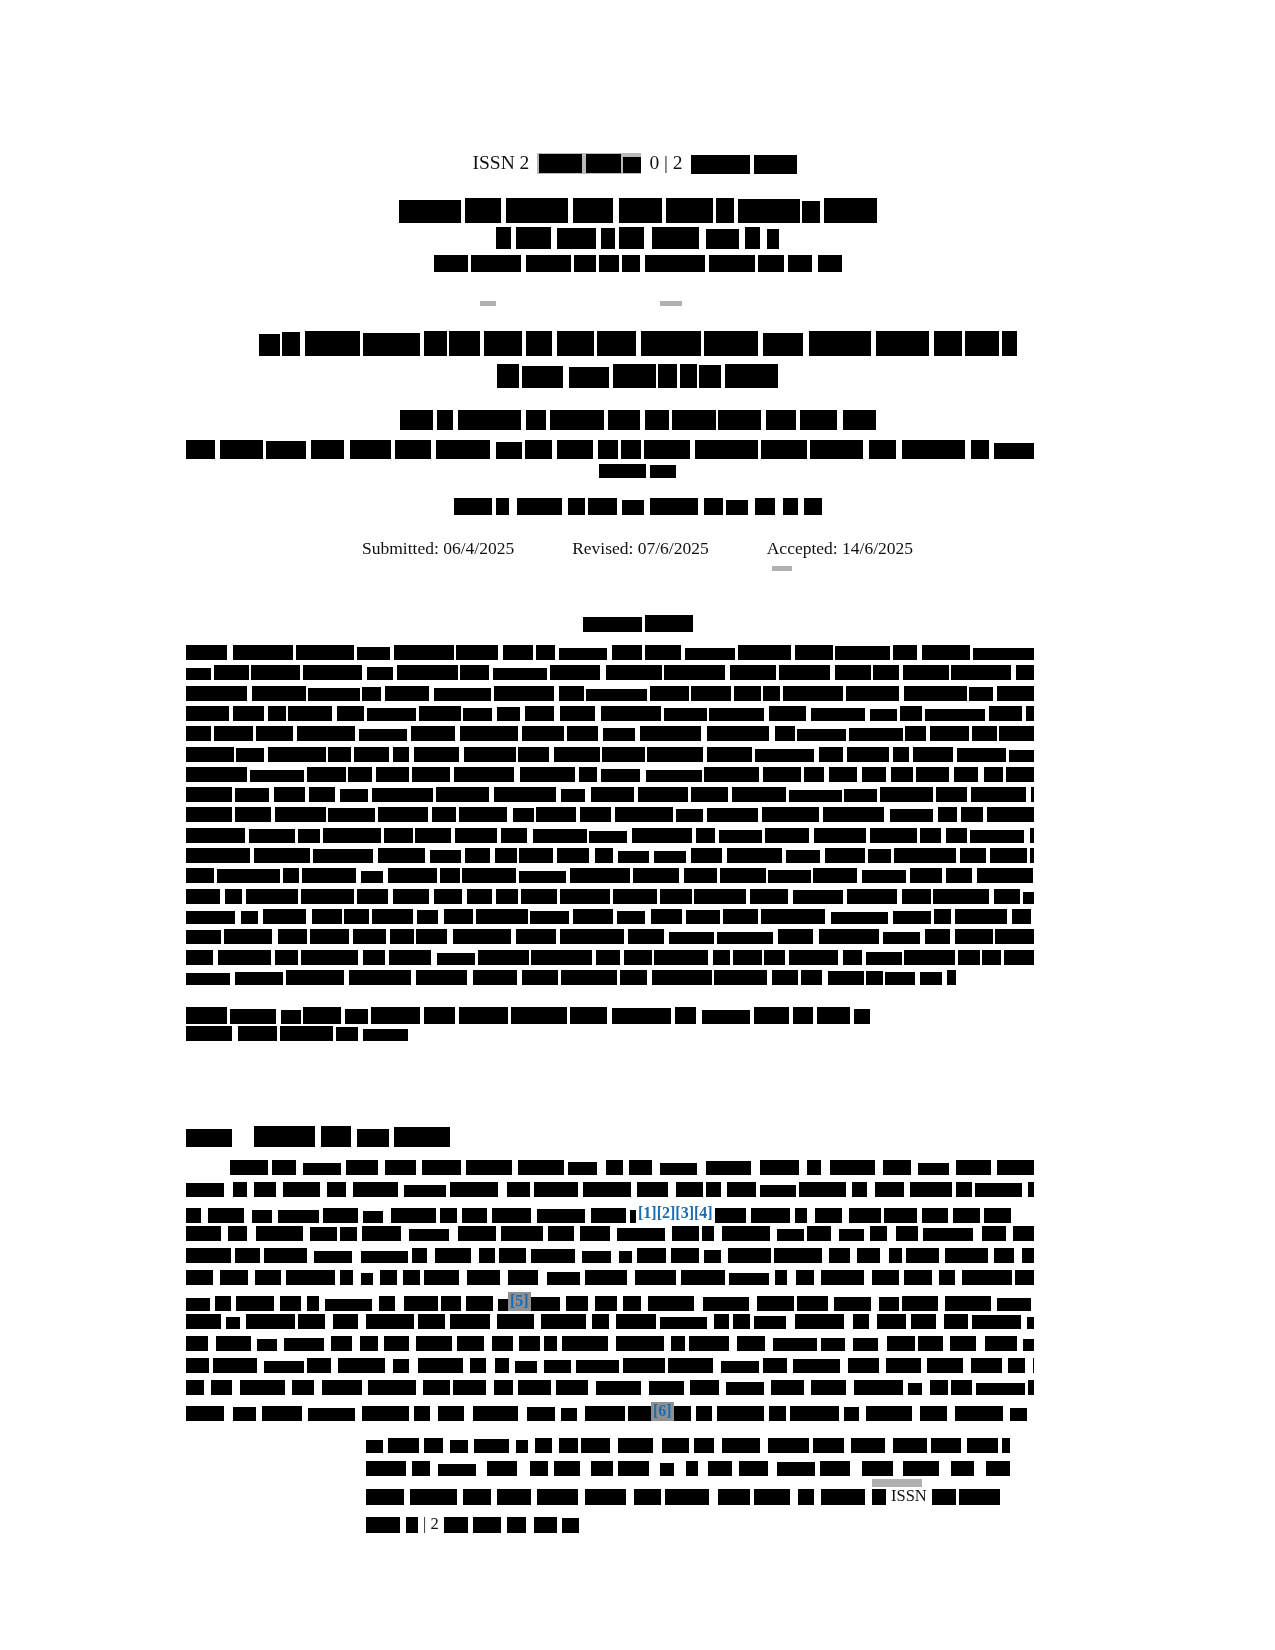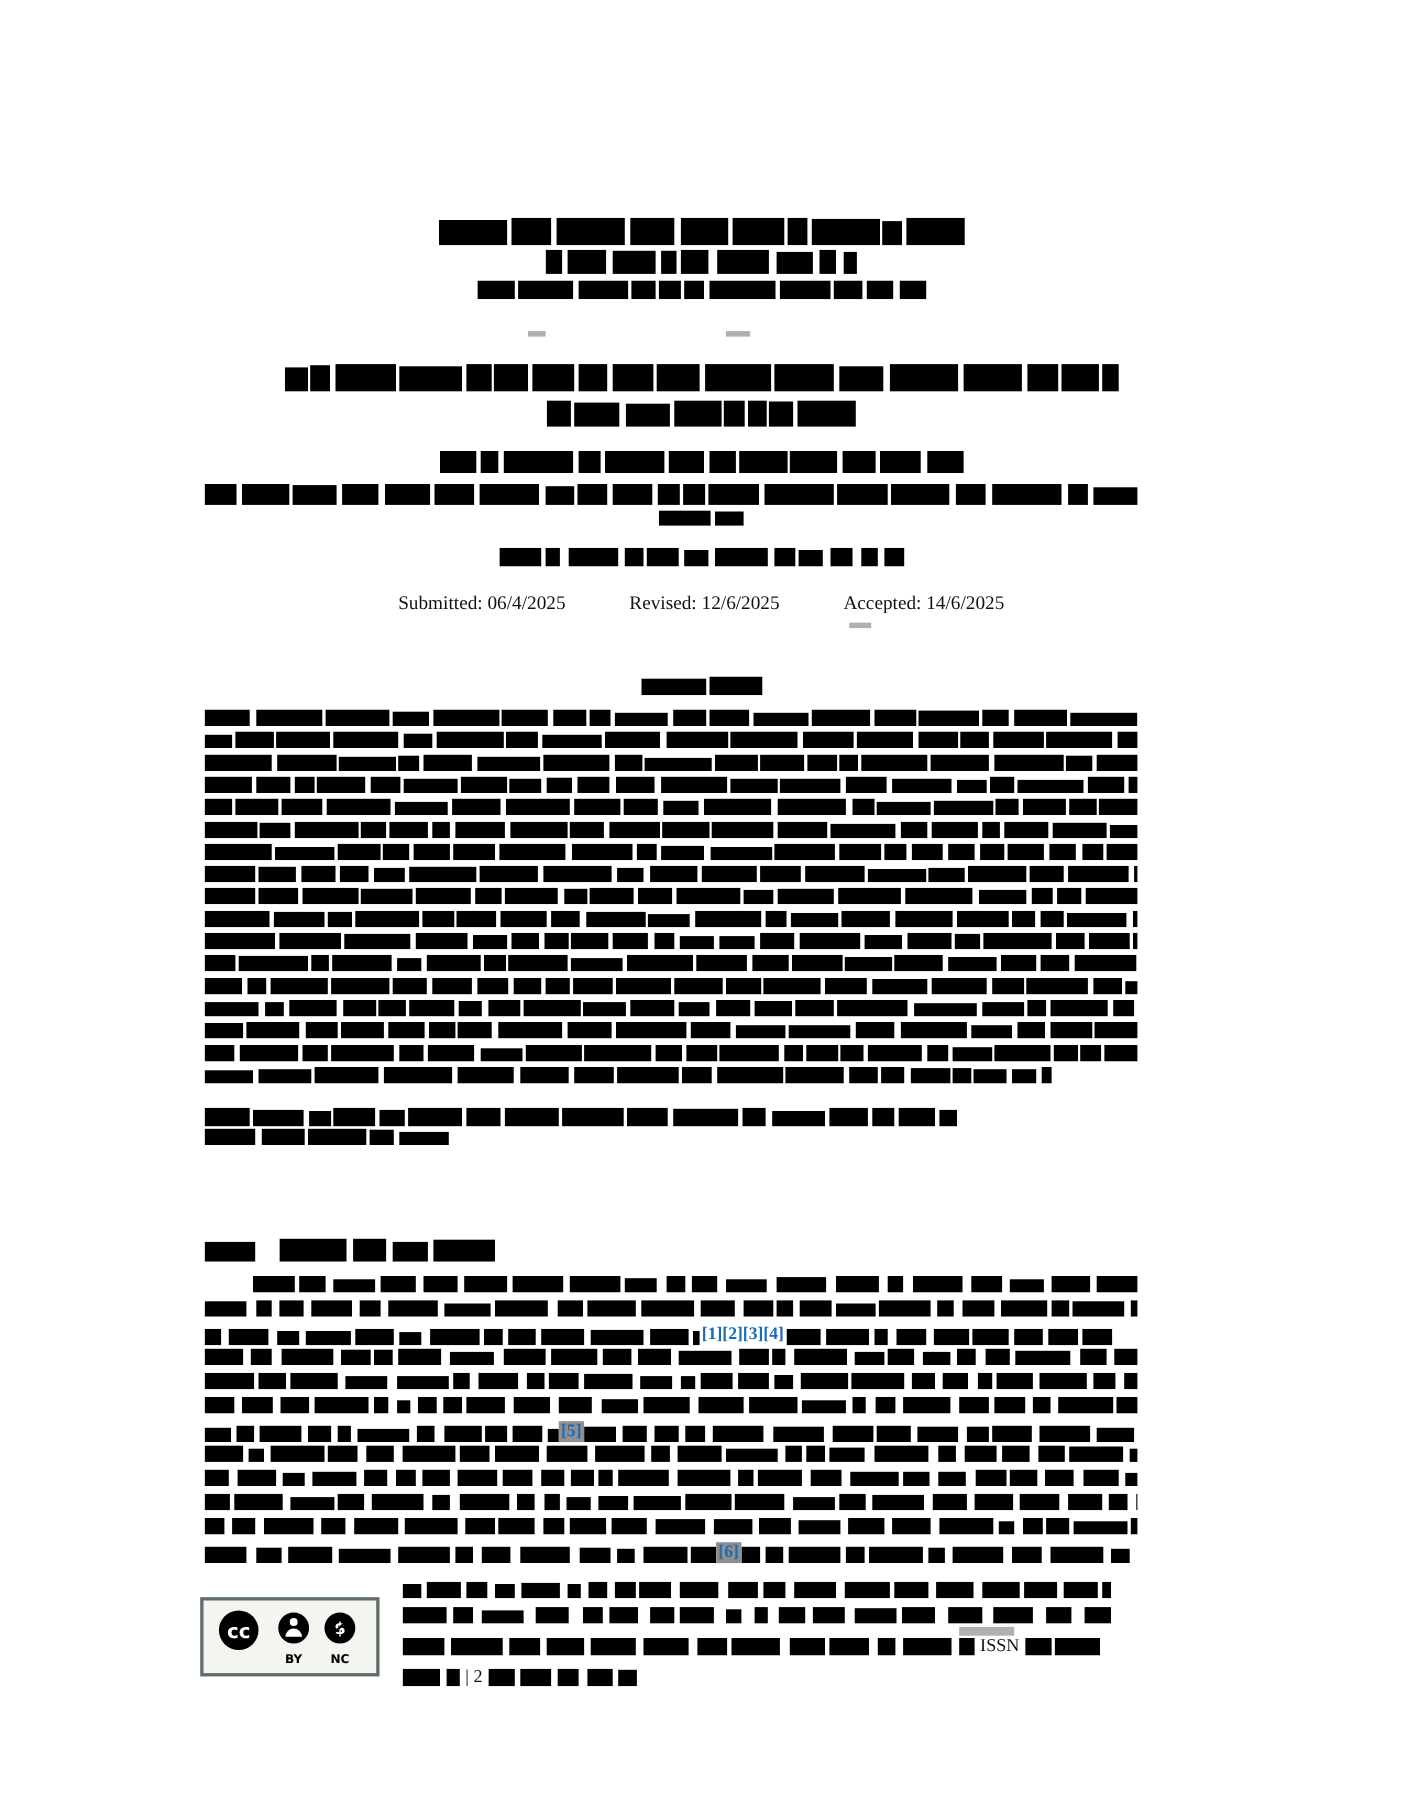--- a/index.html
+++ b/index.html
@@ -20,20 +20,33 @@
     position:absolute;left:182px;top:1452px;width:163px;height:72px;
     border:3px solid #5f6f66;background:#f4f4f1;box-sizing:border-box;
     display:flex;align-items:center;justify-content:center;
   }
 </style>
 </head>
 <body>
 
 <div class="page">
 
+  <div class="crow" style="top:152px;font-size:19.5px;">
+    <span class="plain">ISSN 2</span>
+    <span class="redact halo-light" style="width: 100px; height: 19px;">
+        <i style="width:43.0px;height:19px;margin-right:4.0px"></i>
+        <i style="width:34.3px;height:19px;margin-right:2.1px"></i>
+        <i style="width:61.4px;height:16px;margin-right:3.5px"></i>
+      </span>
+    <span class="plain">0 | 2</span>
+    <span class="redact" style="width: 112px; height: 19px;">
+        <i style="width:59.0px;height:19px;margin-right:4.1px"></i>
+        <i style="width:43.8px;height:19px;margin-right:5.5px"></i>
+      </span>
+  </div>
 
   <div class="crow" style="top:198px;">
     <span class="redact" style="width: 478px; height: 25px;">
         <i style="width:62.5px;height:23px;margin-right:4.2px"></i>
         <i style="width:35.8px;height:25px;margin-right:5.2px"></i>
         <i style="width:62.2px;height:25px;margin-right:5.0px"></i>
         <i style="width:40.1px;height:25px;margin-right:5.5px"></i>
         <i style="width:43.0px;height:25px;margin-right:4.0px"></i>
         <i style="width:47.4px;height:25px;margin-right:2.6px"></i>
         <i style="width:17.6px;height:25px;margin-right:4.2px"></i>
@@ -167,21 +180,21 @@
         <i style="width:19.0px;height:17px;margin-right:3.8px"></i>
         <i style="width:21.9px;height:15px;margin-right:6.6px"></i>
         <i style="width:20.3px;height:17px;margin-right:7.9px"></i>
         <i style="width:15.0px;height:17px;margin-right:5.8px"></i>
         <i style="width:22.5px;height:17px;margin-right:5.4px"></i>
       </span>
   </div>
 
   <div class="crow" style="top:538px;font-size:17.5px;gap:58px;">
     <span class="plain">Submitted: 06/4/2025</span>
-    <span class="plain">Revised: 12/6/2025</span>
+    <span class="plain">Revised: 07/6/2025</span>
     <span class="plain">Accepted: 14/6/2025</span>
   </div>
   <div class="smudge" style="left:772px;top:566px;width:20px;height:5px;"></div>
 
   <div class="crow" style="top:615px;">
     <span class="redact" style="width: 110px; height: 17px;">
         <i style="width:59.9px;height:15px;margin-right:2.7px"></i>
         <i style="width:62.3px;height:17px;margin-right:2.3px"></i>
       </span>
   </div>
@@ -1043,28 +1056,14 @@
     <span class="redact" style="width: 196px; height: 21px;">
         <i style="width:61.4px;height:21px;margin-right:5.9px"></i>
         <i style="width:30.2px;height:21px;margin-right:5.6px"></i>
         <i style="width:31.9px;height:18px;margin-right:4.8px"></i>
         <i style="width:59.3px;height:20px;margin-right:3.3px"></i>
       </span>
   </div>
 
   <div class="smudge" style="left:872px;top:1479px;width:50px;height:8px;"></div>
 
-  <a href="#" class="badge">
-    <svg width="153" height="62" viewBox="0 0 153 62">
-      <circle cx="30" cy="25" r="18" fill="#000"></circle>
-      <text x="30" y="32" text-anchor="middle" fill="#fff" font-family="DejaVu Sans, sans-serif" font-size="18" font-weight="bold">cc</text>
-      <circle cx="80" cy="23" r="14" fill="#000"></circle>
-      <circle cx="80" cy="17.5" r="3.6" fill="#fff"></circle>
-      <path d="M72.5 31 a7.5 7.5 0 0 1 15 0 z" fill="#fff"></path>
-      <text x="80" y="55" text-anchor="middle" fill="#000" font-family="DejaVu Sans, sans-serif" font-size="11" font-weight="bold">BY</text>
-      <circle cx="122" cy="23" r="14" fill="#000"></circle>
-      <text x="122" y="28.5" text-anchor="middle" fill="#fff" font-family="DejaVu Sans, sans-serif" font-size="15" font-weight="bold">$</text>
-      <line x1="113" y1="31" x2="131" y2="14" stroke="#000" stroke-width="2"></line>
-      <text x="122" y="55" text-anchor="middle" fill="#000" font-family="DejaVu Sans, sans-serif" font-size="11" font-weight="bold">NC</text>
-    </svg>
-  </a>
 
 </div>
 
 </body></html>

